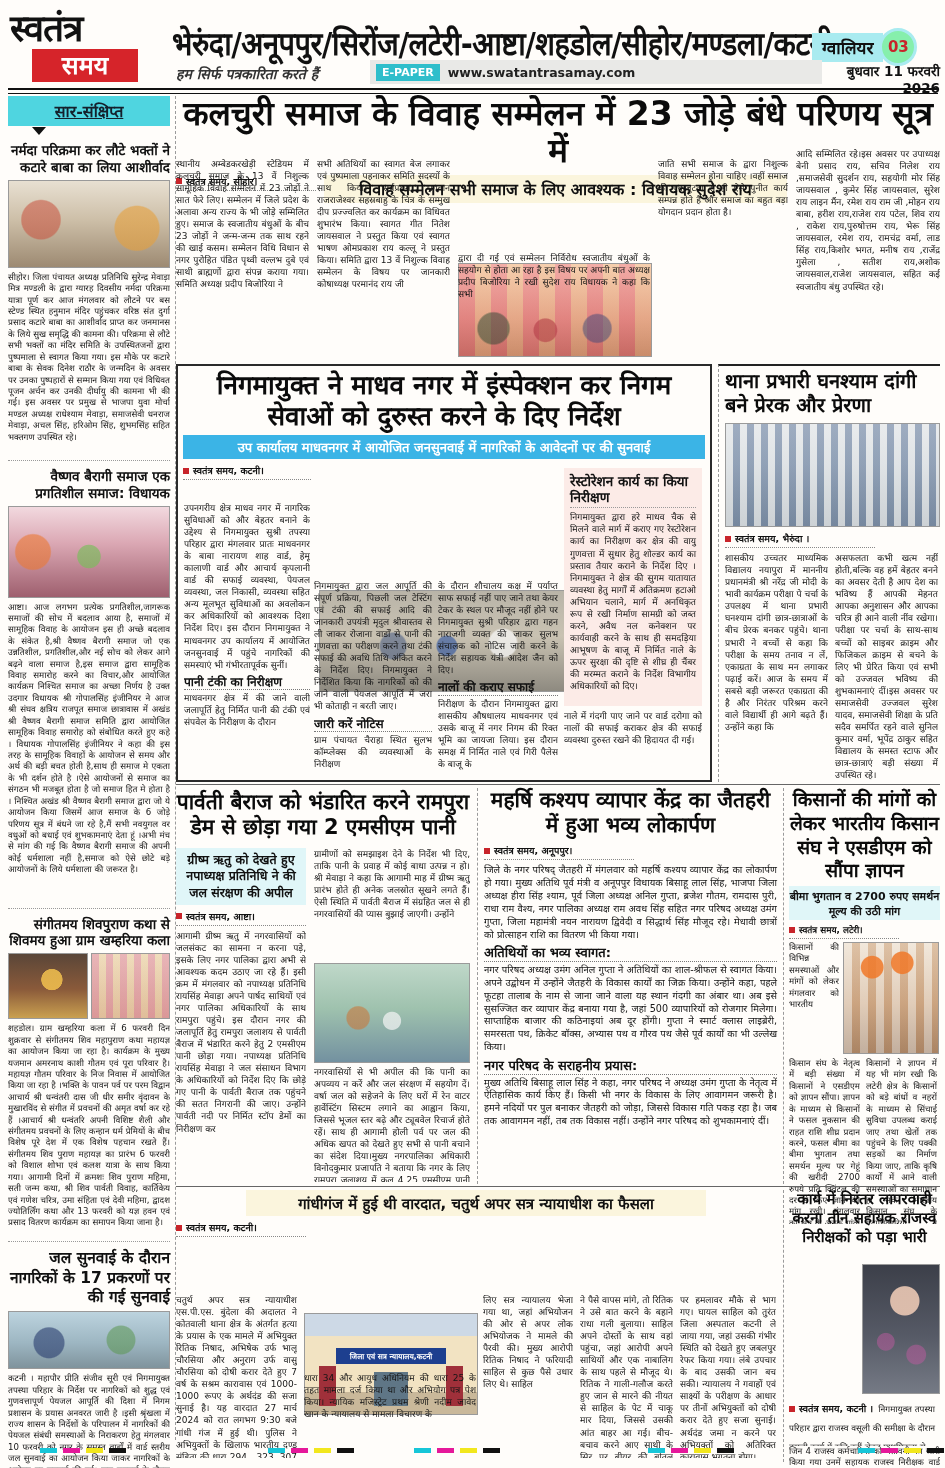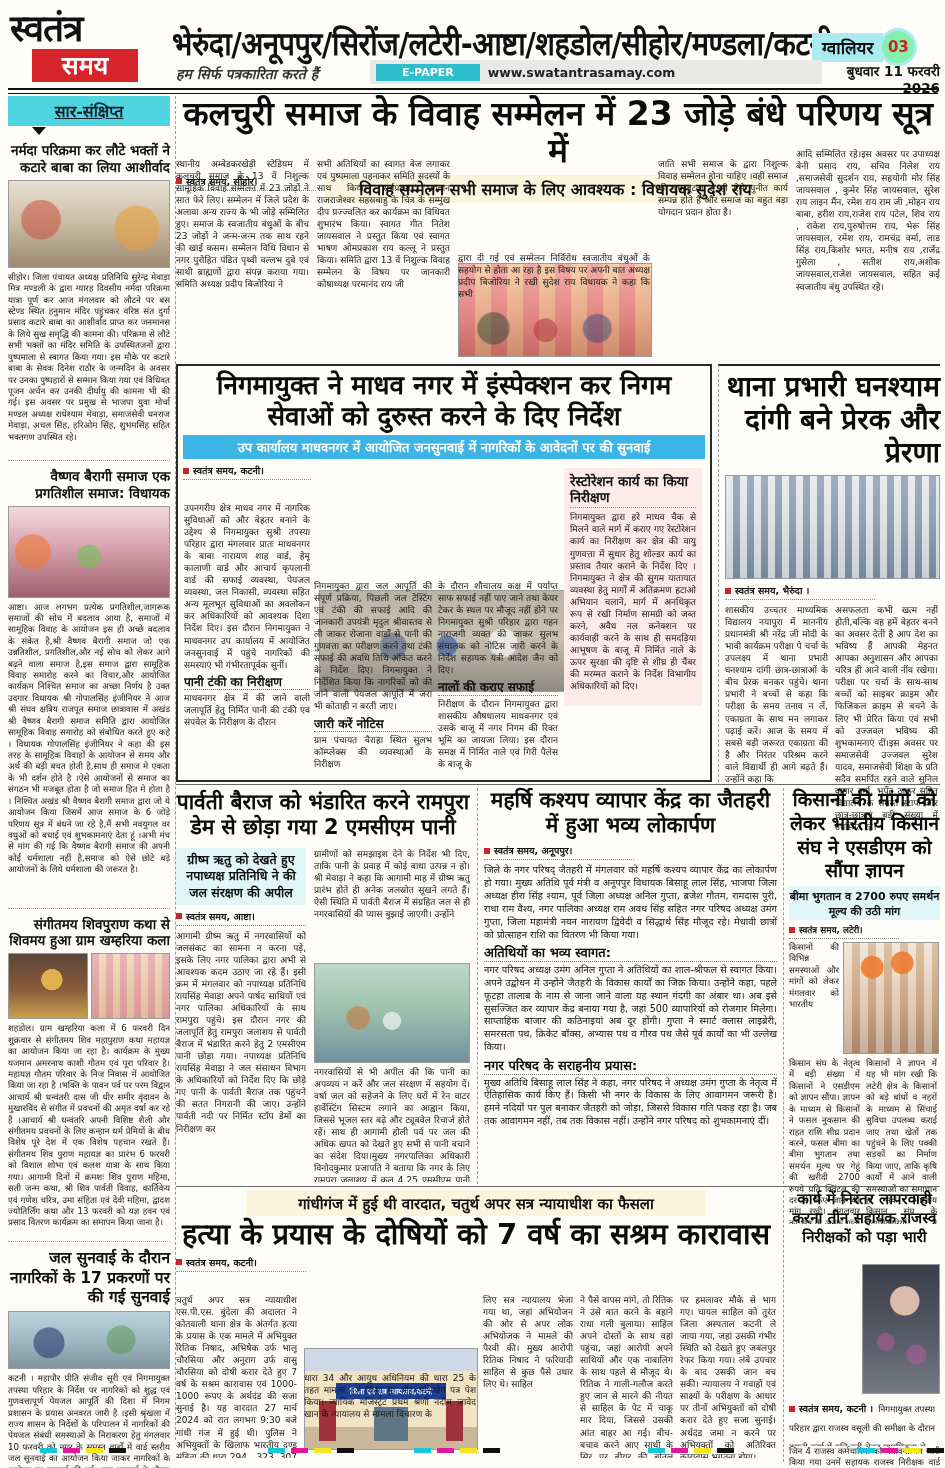--- a/index.html
+++ b/index.html
@@ -16,21 +16,21 @@
   .hl{font-weight:800;color:#0b0b0b;}
   
   .logo1{font-size:37px;font-weight:800;letter-spacing:-1px;line-height:1;}
   .logo2{background:#d6242a;color:#fff;font-size:25px;font-weight:800;text-align:center;
          padding:1px 10px;line-height:1.25;}
   .cities{font-size:29px;font-weight:800;letter-spacing:-0.5px;transform:scaleY(1.12);transform-origin:top left;white-space:nowrap;}
   .edition{background:#a9ebf0;font-size:17px;font-weight:800;padding:3px 10px;display:inline-block;}
   .pgnum{width:32px;height:32px;border-radius:50%;background:#86efac;border:3px solid #a9ebf0;
          color:#c8242a;font-weight:800;font-size:15px;display:flex;align-items:center;justify-content:center;}
   .graybar{background:#e9e9e7;display:flex;align-items:center;gap:8px;padding:2px 6px;}
-  .epaper{background:#2fbecb;color:#fff;font-size:11px;font-weight:bold;padding:2px 26px;}
+  .epaper{background:#2fbecb;color:#fff;font-size:11px;font-weight:bold;padding:2px 6px;}
   .mast-rule{border-top:2.5px solid #111;border-bottom:1px solid #111;height:3px;}
   
   .sb{border-right:1px dashed #9a9a9a;padding-right:5px;}
   .sb-head{background:#4fd5e0;color:#14202c;font-weight:800;font-size:16px;text-align:center;padding:4px 0;text-decoration:underline;}
   .sb-title{font-weight:800;font-size:13.5px;text-align:right;line-height:1.25;margin:7px 0 4px;}
   .sb-sep{border-top:1px dotted #999;margin:6px 0 2px;}
   .tri{width:0;height:0;border-left:7px solid transparent;border-right:7px solid transparent;border-top:8px solid #111;margin:1px 0 0 24px;}
   
   .marks{display:flex;gap:6px;}
   .marks i{width:17px;height:5px;display:block;}
@@ -157,24 +157,25 @@
     </div>
     <div class="abs" style="left:260px;top:214px;width:120px;height:194px;overflow:hidden;">
       <div class="body-txt">के दौरान शौचालय कक्ष में पर्याप्त साफ सफाई नहीं पाए जाने तथा केयर टेकर के स्थल पर मौजूद नहीं होने पर निगमायुक्त सुश्री परिहार द्वारा गहन नाराजगी व्यक्त की जाकर सुलभ संचालक को नोटिस जारी करने के निर्देश सहायक यंत्री आदेश जैन को दिए।</div>
       <div class="subhd">नालों की कराए सफाई</div>
       <div class="body-txt">निरीक्षण के दौरान निगमायुक्त द्वारा शासकीय औषधालय माधवनगर एवं उसके बाजू में नगर निगम की रिक्त भूमि का जायजा लिया। इस दौरान समक्ष में निर्मित नाले एवं गिरी पैलेस के बाजू के</div>
     </div>
     <div class="abs pinkbox" style="left:386px;top:102px;width:138px;height:238px;overflow:hidden;box-sizing:border-box;">
       <div style="font-weight:800;font-size:13.5px;line-height:1.2;border-bottom:1px dotted #999;padding-bottom:2px;">रेस्टोरेशन कार्य का किया निरीक्षण</div>
       <div class="body-txt" style="margin-top:3px;">निगमायुक्त द्वारा हरे माधव चैक से मिलने वाले मार्ग में कराए गए रेस्टोरेशन कार्य का निरीक्षण कर क्षेत्र की वायु गुणवत्ता में सुधार हेतु शोल्डर कार्य का प्रस्ताव तैयार कराने के निर्देश दिए ।निगमायुक्त ने क्षेत्र की सुगम यातायात व्यवस्था हेतु मार्गों में अतिक्रमण हटाओ अभियान चलाने, मार्ग में अनधिकृत रूप से रखी निर्माण सामग्री को जब्त करने, अवैध नल कनेक्शन पर कार्यवाही करने के साथ ही समदड़िया आभूषण के बाजू में निर्मित नाले के ऊपर सुरक्षा की दृष्टि से शीघ्र ही चैंबर की मरम्मत कराने के निर्देश विभागीय अधिकारियों को दिए।</div>
     </div>
+    <div class="abs body-txt" style="left:386px;top:344px;width:138px;height:64px;overflow:hidden;">नाले में गंदगी पाए जाने पर वार्ड दरोगा को नालों की सफाई कराकर क्षेत्र की सफाई व्यवस्था दुरुस्त रखने की हिदायत दी गई।</div>
   </div>
 
   <div class="abs" style="left:718px;top:364px;width:222px;height:418px;border-top:2px solid #222;border-left:1px dashed #9a9a9a;padding:4px 0 0 6px;box-sizing:border-box;">
-    <div class="hl" style="font-size:28px;text-align:right;line-height:1.18;">थाना प्रभारी घनश्याम दांगी बने प्रेरक और प्रेरणा</div>
+    <div class="hl" style="font-size:20px;text-align:left;line-height:1.18;">थाना प्रभारी घनश्याम दांगी बने प्रेरक और प्रेरणा</div>
     <div class="photo" style="height:102px;margin-top:6px;background:
         repeating-linear-gradient(90deg, rgba(255,255,255,.55) 0 7px, rgba(70,100,150,.35) 7px 14px),
         linear-gradient(180deg,#cfd4d8 0%,#b9c2c8 40%,#8f9aa2 100%);"></div>
     <div class="byline" style="width:150px;margin-top:5px;">
       <span class="sq"></span>
       <span>स्वतंत्र समय, भैरुंदा ।</span>
     </div>
     <div style="display:flex;gap:7px;margin-top:4px;">
       <div class="body-txt" style="width:103px;height:268px;overflow:hidden;">शासकीय उच्चतर माध्यमिक विद्यालय नयापुरा में माननीय प्रधानमंत्री श्री नरेंद्र जी मोदी के भावी कार्यक्रम परीक्षा पे चर्चा के उपलक्ष्य में थाना प्रभारी घनश्याम दांगी छात्र-छात्राओं के बीच प्रेरक बनकर पहुंचे। थाना प्रभारी ने बच्चों से कहा कि परीक्षा के समय तनाव न लें, एकाग्रता के साथ मन लगाकर पढ़ाई करें। आज के समय में सबसे बड़ी जरूरत एकाग्रता की है और निरंतर परिश्रम करने वाले विद्यार्थी ही आगे बढ़ते हैं। उन्होंने कहा कि</div>
       <div class="body-txt" style="width:103px;height:268px;overflow:hidden;">असफलता कभी खत्म नहीं होती,बल्कि वह हमें बेहतर बनने का अवसर देती है आप देश का भविष्य हैं आपकी मेहनत आपका अनुशासन और आपका चरित्र ही आने वाली नींव रखेगा। परीक्षा पर चर्चा के साथ-साथ बच्चों को साइबर क्राइम और फिजिकल क्राइम से बचने के लिए भी प्रेरित किया एवं सभी को उज्जवल भविष्य की शुभकामनाएं दीं।इस अवसर पर समाजसेवी उज्जवल सुरेश यादव, समाजसेवी शिक्षा के प्रति सदैव समर्पित रहने वाले सुनिल कुमार वर्मा, भूपेंद्र ठाकुर सहित विद्यालय के समस्त स्टाफ और छात्र-छात्राएं बड़ी संख्या में उपस्थित रहे।</div>
@@ -234,21 +235,20 @@
     <div style="display:flex;gap:6px;margin-top:4px;">
       <div class="body-sm" style="width:71px;height:166px;overflow:hidden;">किसान संघ के नेतृत्व में बड़ी संख्या में किसानों ने एसडीएम को ज्ञापन सौंपा। ज्ञापन के माध्यम से किसानों ने फसल नुकसान की राहत राशि शीघ्र प्रदान करने, फसल बीमा का बीमा भुगतान तथा समर्थन मूल्य पर गेहूं की खरीदी 2700 रुपये प्रति क्विंटल की दर से किए जाने की मांग रखी। मंगलवार को क्षेत्र के अनेक गांवों से सैकड़ों किसान लटेरी पहुंचे और नगर के सिरोंज चौराहा पर एकत्रित हुए। इसके बाद किसान डफले बजाते हुए सरकार से वादा निभाने की मांग करते हुए रैली के रूप में तहसील कार्यालय पहुंचे। रैली के दौरान किसानों ने "वादा किया है, वादा निभाओ" और "2700 में गेहूं तुलवाओ" जैसे नारे लगाए।</div>
       <div class="body-sm" style="width:71px;height:166px;overflow:hidden;">किसानों ने ज्ञापन में यह भी मांग रखी कि लटेरी क्षेत्र के किसानों को बड़े बांधों व नहरों के माध्यम से सिंचाई सुविधा उपलब्ध कराई जाए तथा खेतों तक पहुंचने के लिए पक्की सड़कों का निर्माण किया जाए, ताकि कृषि कार्यों में आने वाली समस्याओं का समाधान हो सके। भारतीय किसान संघ के पदाधिकारियों ने चेतावनी दी कि मांगों का शीघ्र निराकरण नहीं किया गया तो संगठन आंदोलन के लिए बाध्य होगा। इस अवसर पर संघ के प्रांत सदस्य, जिला अध्यक्ष, तहसील प्रभारी मनोहर सिंह राजपूत, जिला स्वदेशी प्रमुख लक्ष्मण सिंह सहित बड़ी संख्या में किसान एवं ग्रामीणजन उपस्थित रहे।</div>
     </div>
   </div>
 
   <div class="abs" style="left:176px;top:1186px;width:764px;border-top:1px solid #666;"></div>
 
   <div class="abs" style="left:176px;top:1190px;width:600px;height:272px;">
     <div class="creambox" style="width:460px;margin:0 auto;font-size:15px;font-weight:800;text-align:center;padding:3px 0;">गांधीगंज में हुई थी वारदात, चतुर्थ अपर सत्र न्यायाधीश का फैसला</div>
-    <div class="hl" style="font-size:29px;text-align:center;line-height:1.1;margin-top:3px;">हत्या के प्रयास के दोषियों को 7 वर्ष का सश्रम कारावास</div>
     <div class="byline" style="width:130px;margin-top:5px;">
       <span class="sq"></span>
       <span>स्वतंत्र समय, कटनी।</span>
     </div>
     <div class="abs photo" style="left:128px;top:76px;width:172px;height:100px;background:
         linear-gradient(180deg,#cdd9e6 0 22%, #f2e3c2 22% 78%, #c9b89a 78% 100%);">
       <div style="position:absolute;left:18%;top:34%;width:64%;height:16%;background:#1d3f8f;color:#fff;
            font-size:7.5px;font-weight:bold;display:flex;align-items:center;justify-content:center;white-space:nowrap;overflow:hidden;">जिला एवं सत्र न्यायालय,कटनी</div>
       <div style="position:absolute;left:8%;top:52%;width:10%;height:40%;background:#a0303a;"></div>
       <div style="position:absolute;right:8%;top:52%;width:10%;height:40%;background:#a0303a;"></div>

